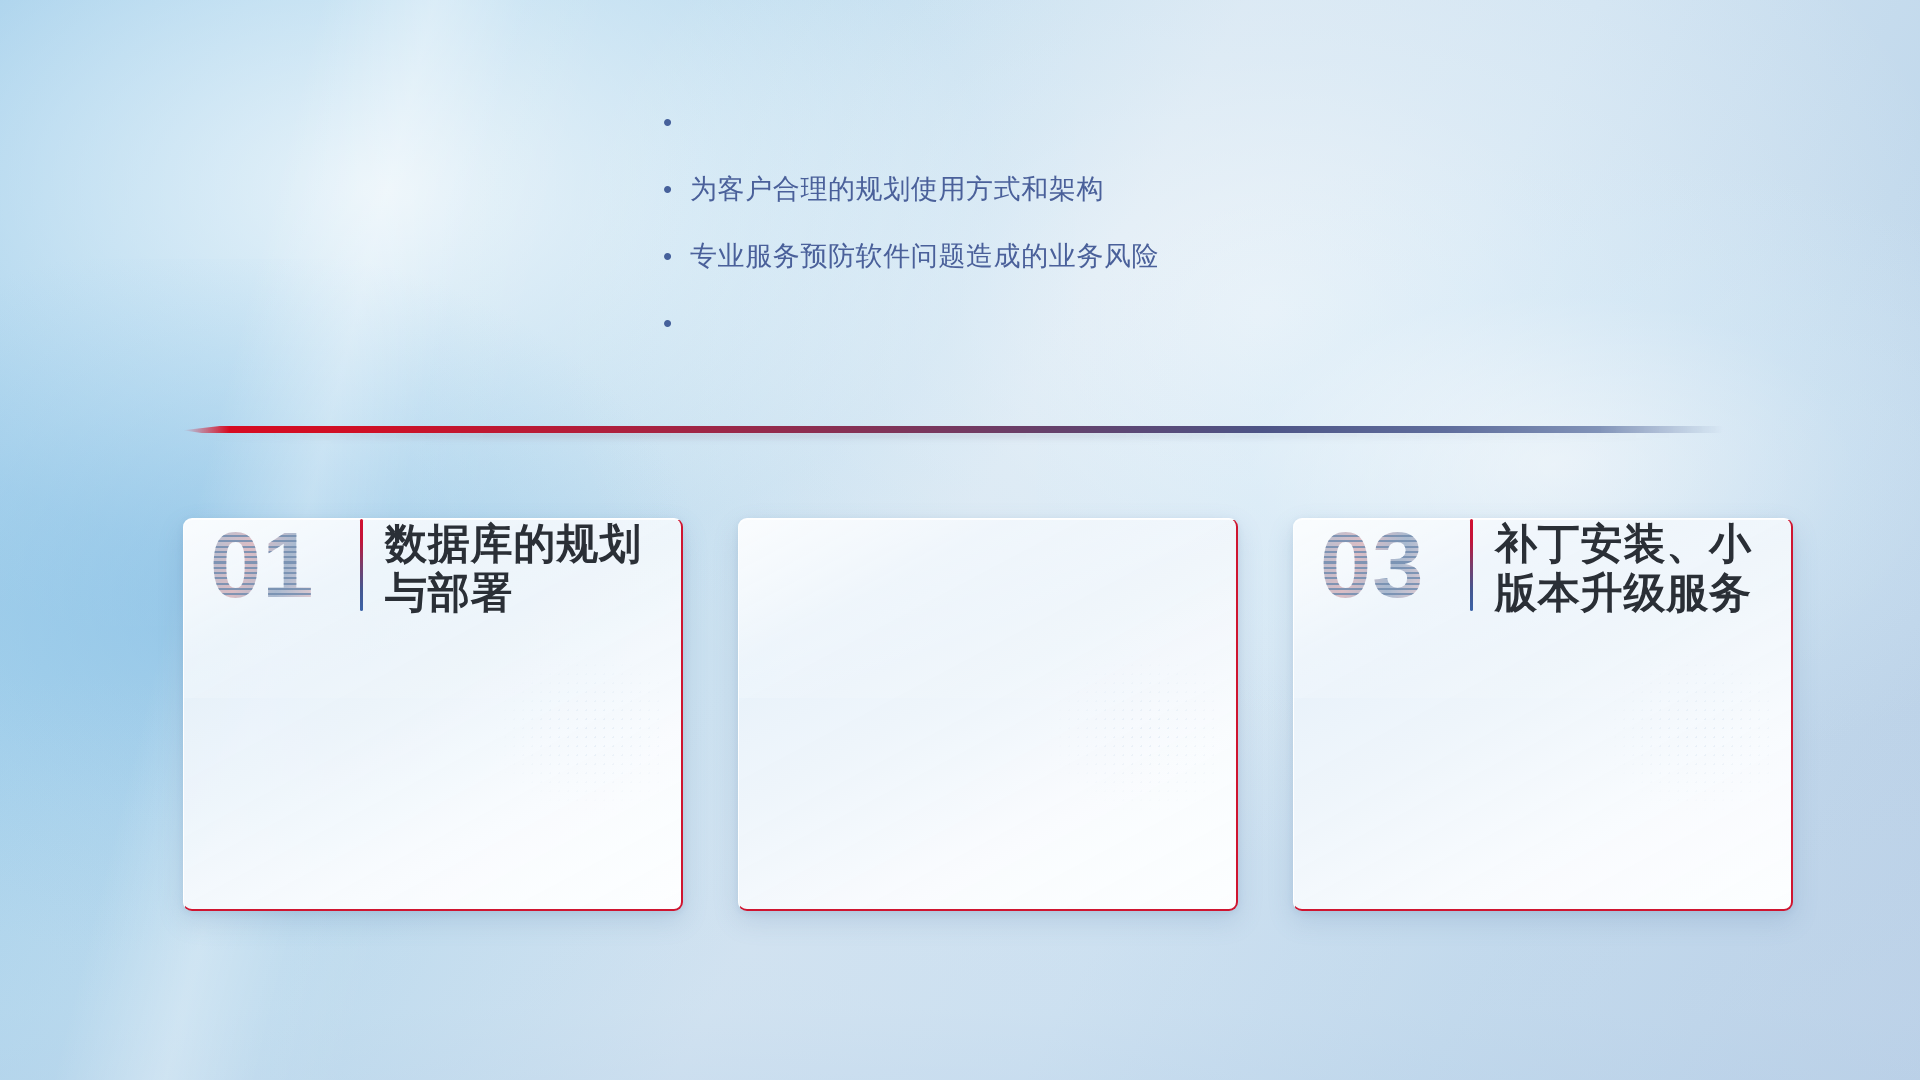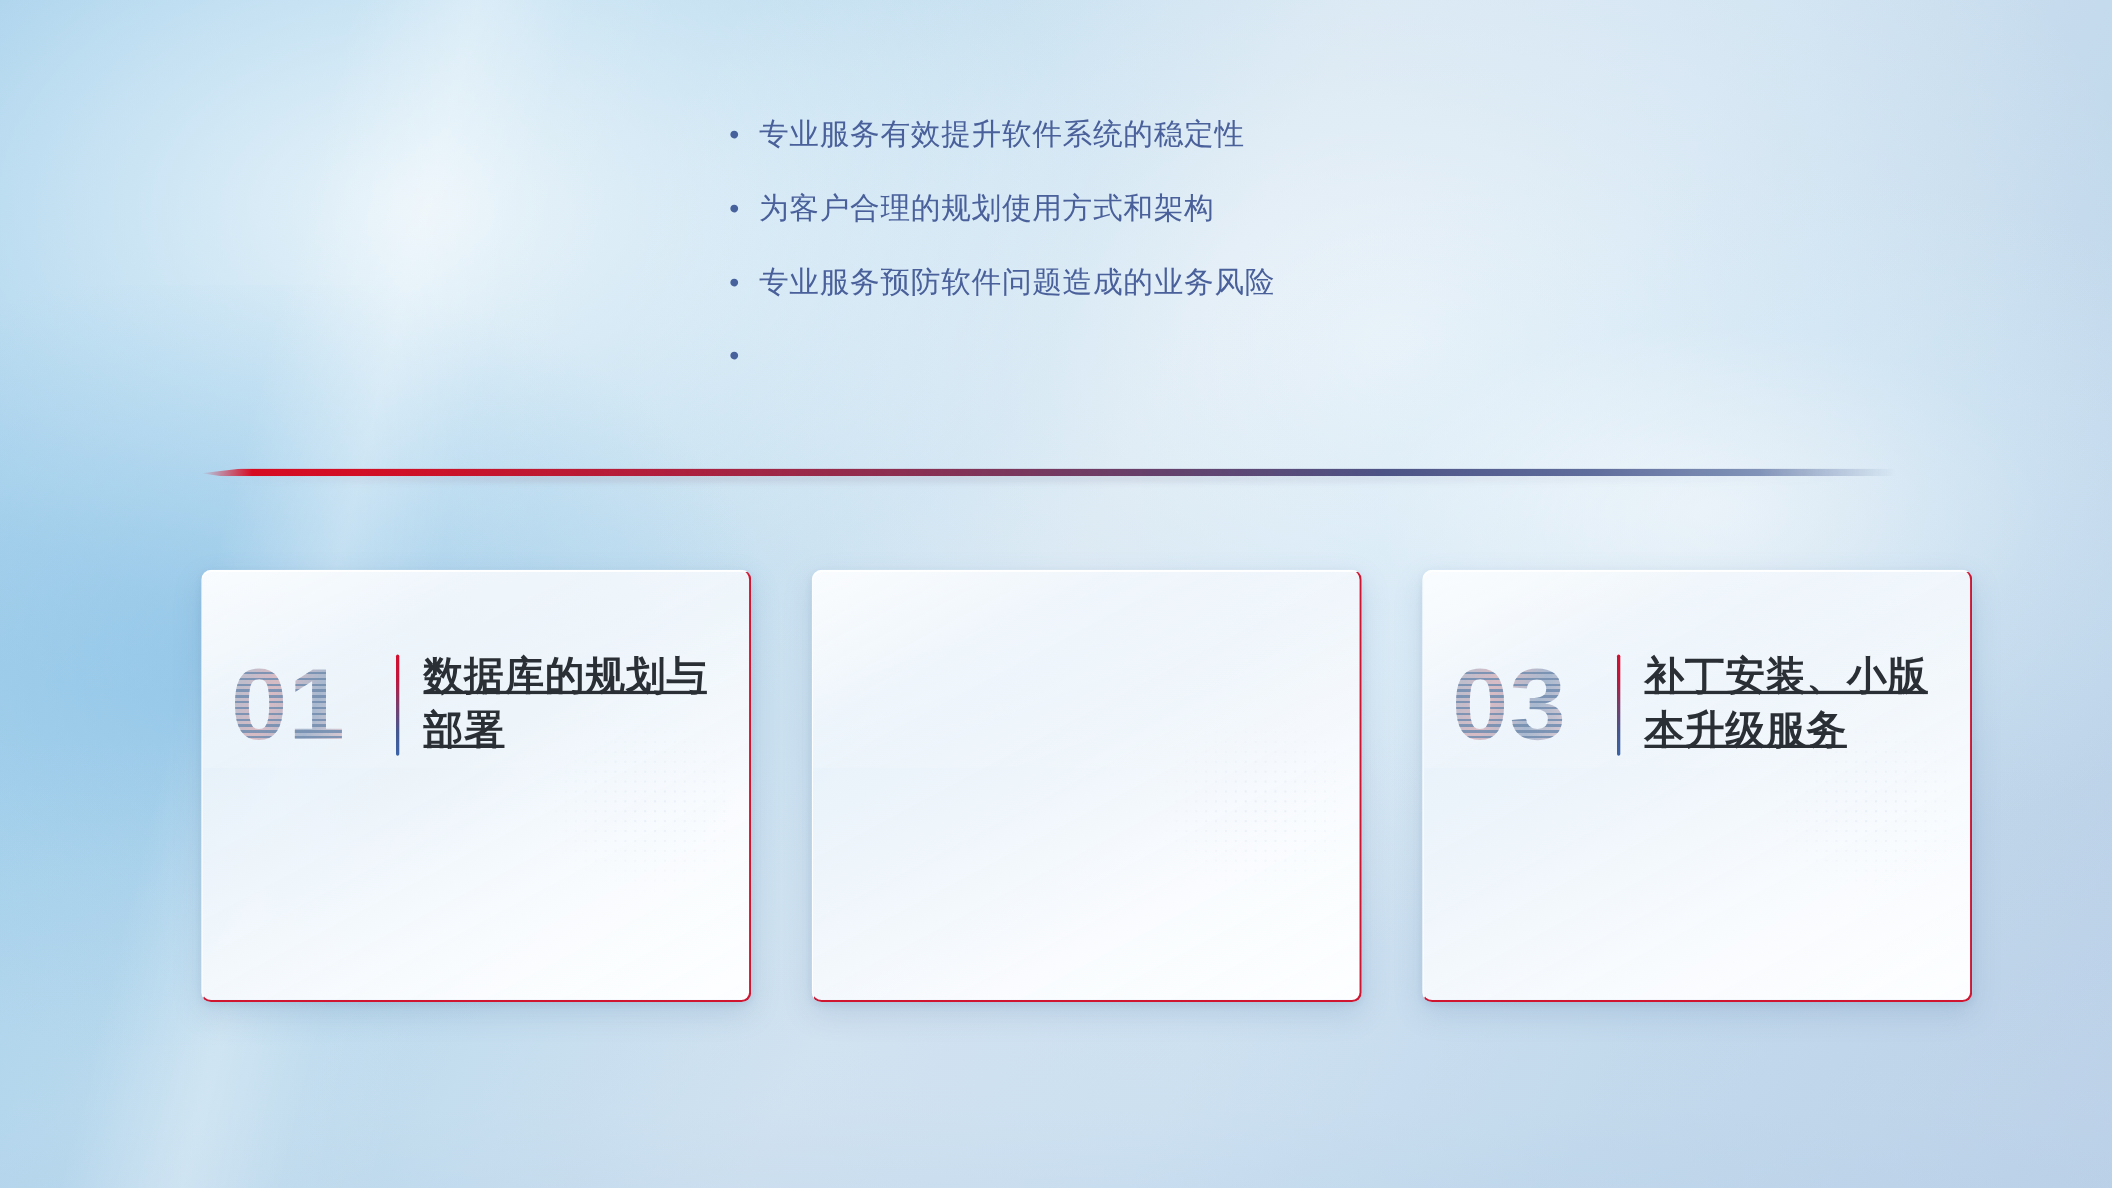--- a/index.html
+++ b/index.html
@@ -165,21 +165,21 @@
     background-size:9px 9px;
     opacity:.5;
     pointer-events:none;
     mask-image:radial-gradient(ellipse at 60% 50%, #000 10%, transparent 72%);
     -webkit-mask-image:radial-gradient(ellipse at 60% 50%, #000 10%, transparent 72%);
   }
 
   
   .card-head {
     position:relative;
-    display:flex; align-items:flex-end;
+    display:flex; align-items:flex-start;
     height:168px;
     padding:0 20px 0 26px;
   }
   .card-number {
     flex:0 0 auto;
     width:146px;
     font-size:92px;
     font-weight:700;
     line-height:1;
     letter-spacing:1px;
@@ -211,26 +211,25 @@
     border-radius:2px;
     background:linear-gradient(to bottom,
       #d21030 0%,
       #c2143a 24%,
       #7a3c6a 50%,
       #45568f 76%,
       #3b63a8 100%);
   }
   .card-title {
     flex:1 1 auto;
-    font-size:36px;
+    font-size:42px;
     line-height:49px;
     font-weight:600;
     color:#2a2f36;
     letter-spacing:.8px;
-    text-decoration:underline;
   }
 
   
   .card-body {
     padding:22px 32px 0 32px;
     font-size:23px;
     line-height:53px;
     color:#3d4249;
     letter-spacing:.4px;
   }
@@ -247,21 +246,20 @@
   <div id="bg-glow-5"></div>
   <div id="bg-streak"></div>
 </div>
 
 <div id="content">
 
   <ul id="bullet-list" style="list-style:none;">
 
     <li class="bullet-row">
       <span class="bullet-dot">•</span>
-      <span class="bullet-text">专业服务有效提升软件系统的稳定性</span>
     </li>
 
     <li class="bullet-row">
       <span class="bullet-dot">•</span>
       <span class="bullet-text">为客户合理的规划使用方式和架构</span>
     </li>
 
     <li class="bullet-row">
       <span class="bullet-dot">•</span>
       <span class="bullet-text">专业服务预防软件问题造成的业务风险</span>

